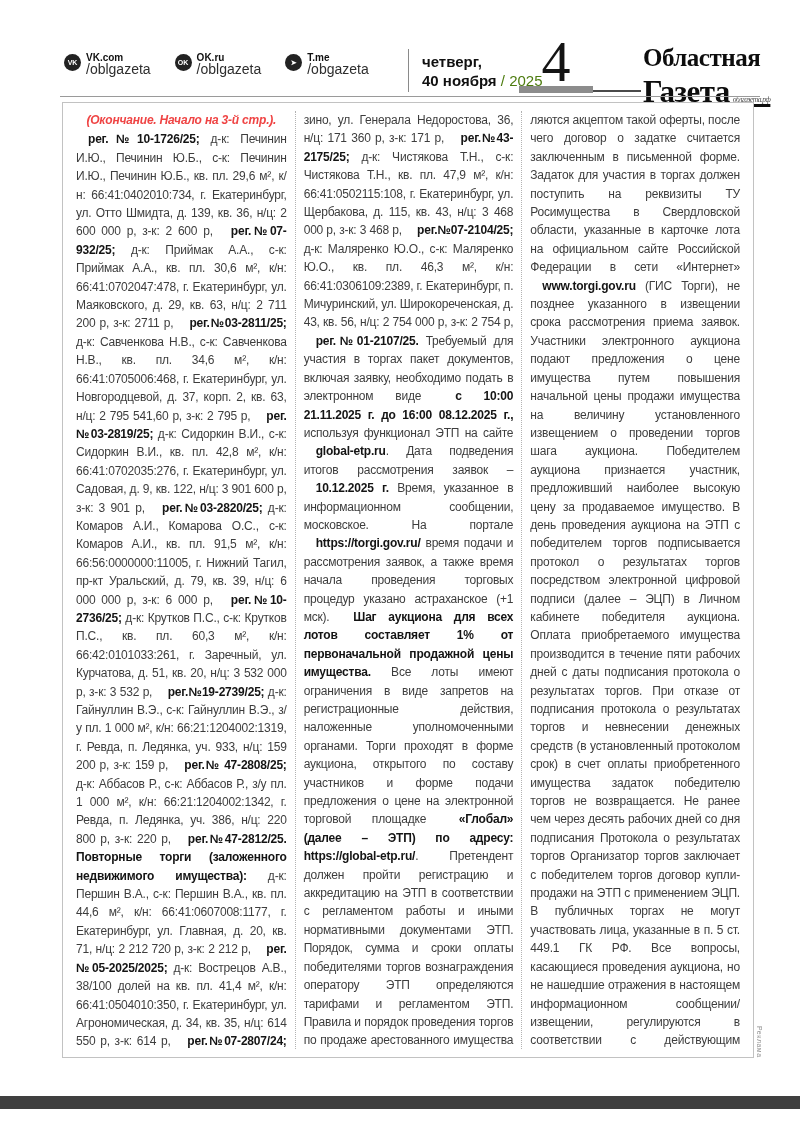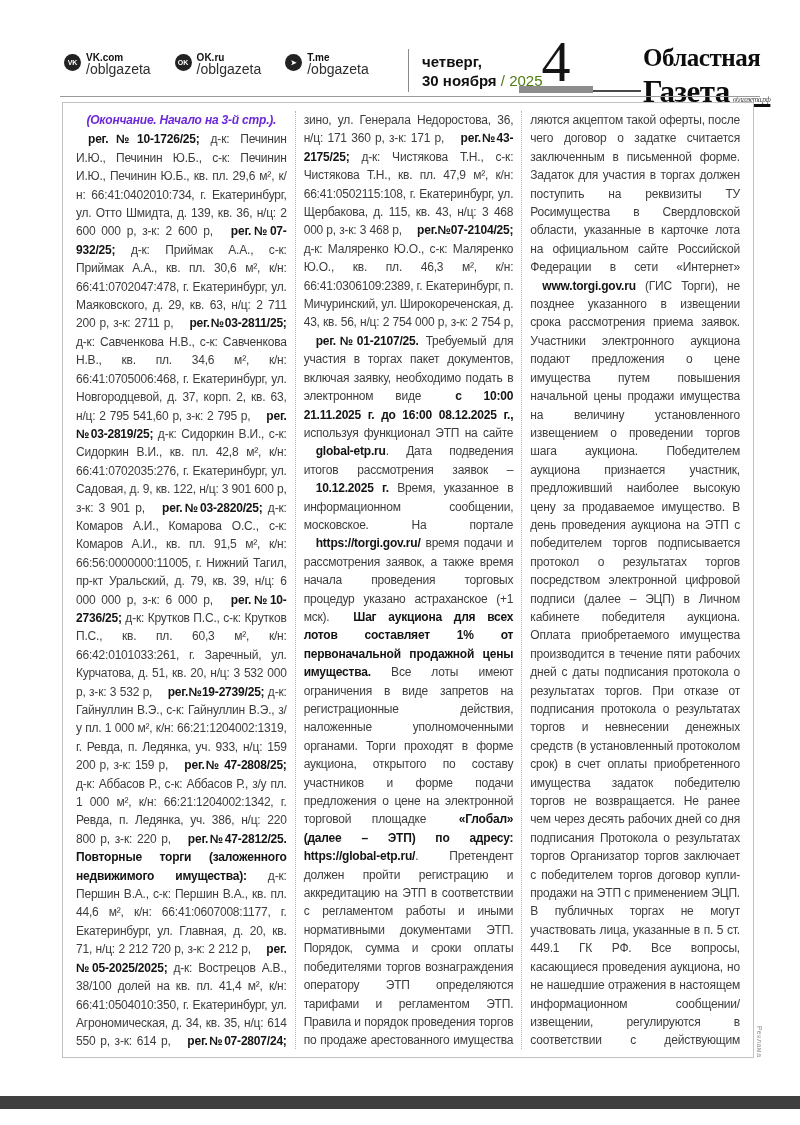--- a/index.html
+++ b/index.html
@@ -35,21 +35,21 @@
 
   
   .ad-box{position:absolute;left:62px;top:102px;width:692px;height:956px;
           border:1px solid #c2c2c2;box-sizing:border-box;display:flex;
           padding:8px 5px;background:#fff;}
   .col{width:33.333%;padding:0 8px;box-sizing:border-box;font-size:12px;
        line-height:18.4px;color:#3d3d3d;text-align:justify;letter-spacing:-0.2px;
        overflow:hidden;}
   .col + .col{border-left:1px dotted #b2b2b2;}
   .col b{color:#141414;margin-left:12px;}
-  .continuation{text-align:center;font-weight:bold;font-style:italic;color:#6d28d9;
+  .continuation{text-align:center;font-weight:bold;font-style:italic;color:#ef4444;
                 margin:0 0 1px 0;}
 
   .ad-label{position:absolute;left:756px;top:1026px;writing-mode:vertical-rl;
             font-size:7px;color:#8f8f8f;letter-spacing:0.5px;}
 
   .bottom-bar{position:absolute;left:0;top:1096px;width:800px;height:13px;background:#3f3f3f;}
 </style>
 </head>
 <body>
 
@@ -75,21 +75,21 @@
       <span>
         <div class="social-name">T.me</div>
         <div class="social-handle">/obgazeta</div>
       </span>
     </div>
   </div>
 
   <div class="date-divider"></div>
   <div class="date-block">
     <div>четверг,</div>
-    <div><span>30 ноября</span><span class="date-year"> / 2025</span></div>
+    <div><span>40 ноября</span><span class="date-year"> / 2025</span></div>
   </div>
 
   <div class="page-number">4</div>
   <div class="page-number-bar"></div>
   <div class="page-number-rule"></div>
 
   <div class="masthead">
     <div class="masthead-line1">Областная</div>
     <div class="masthead-line2"><span>Газета</span><span class="masthead-site">облгазета.рф</span></div>
   </div>

